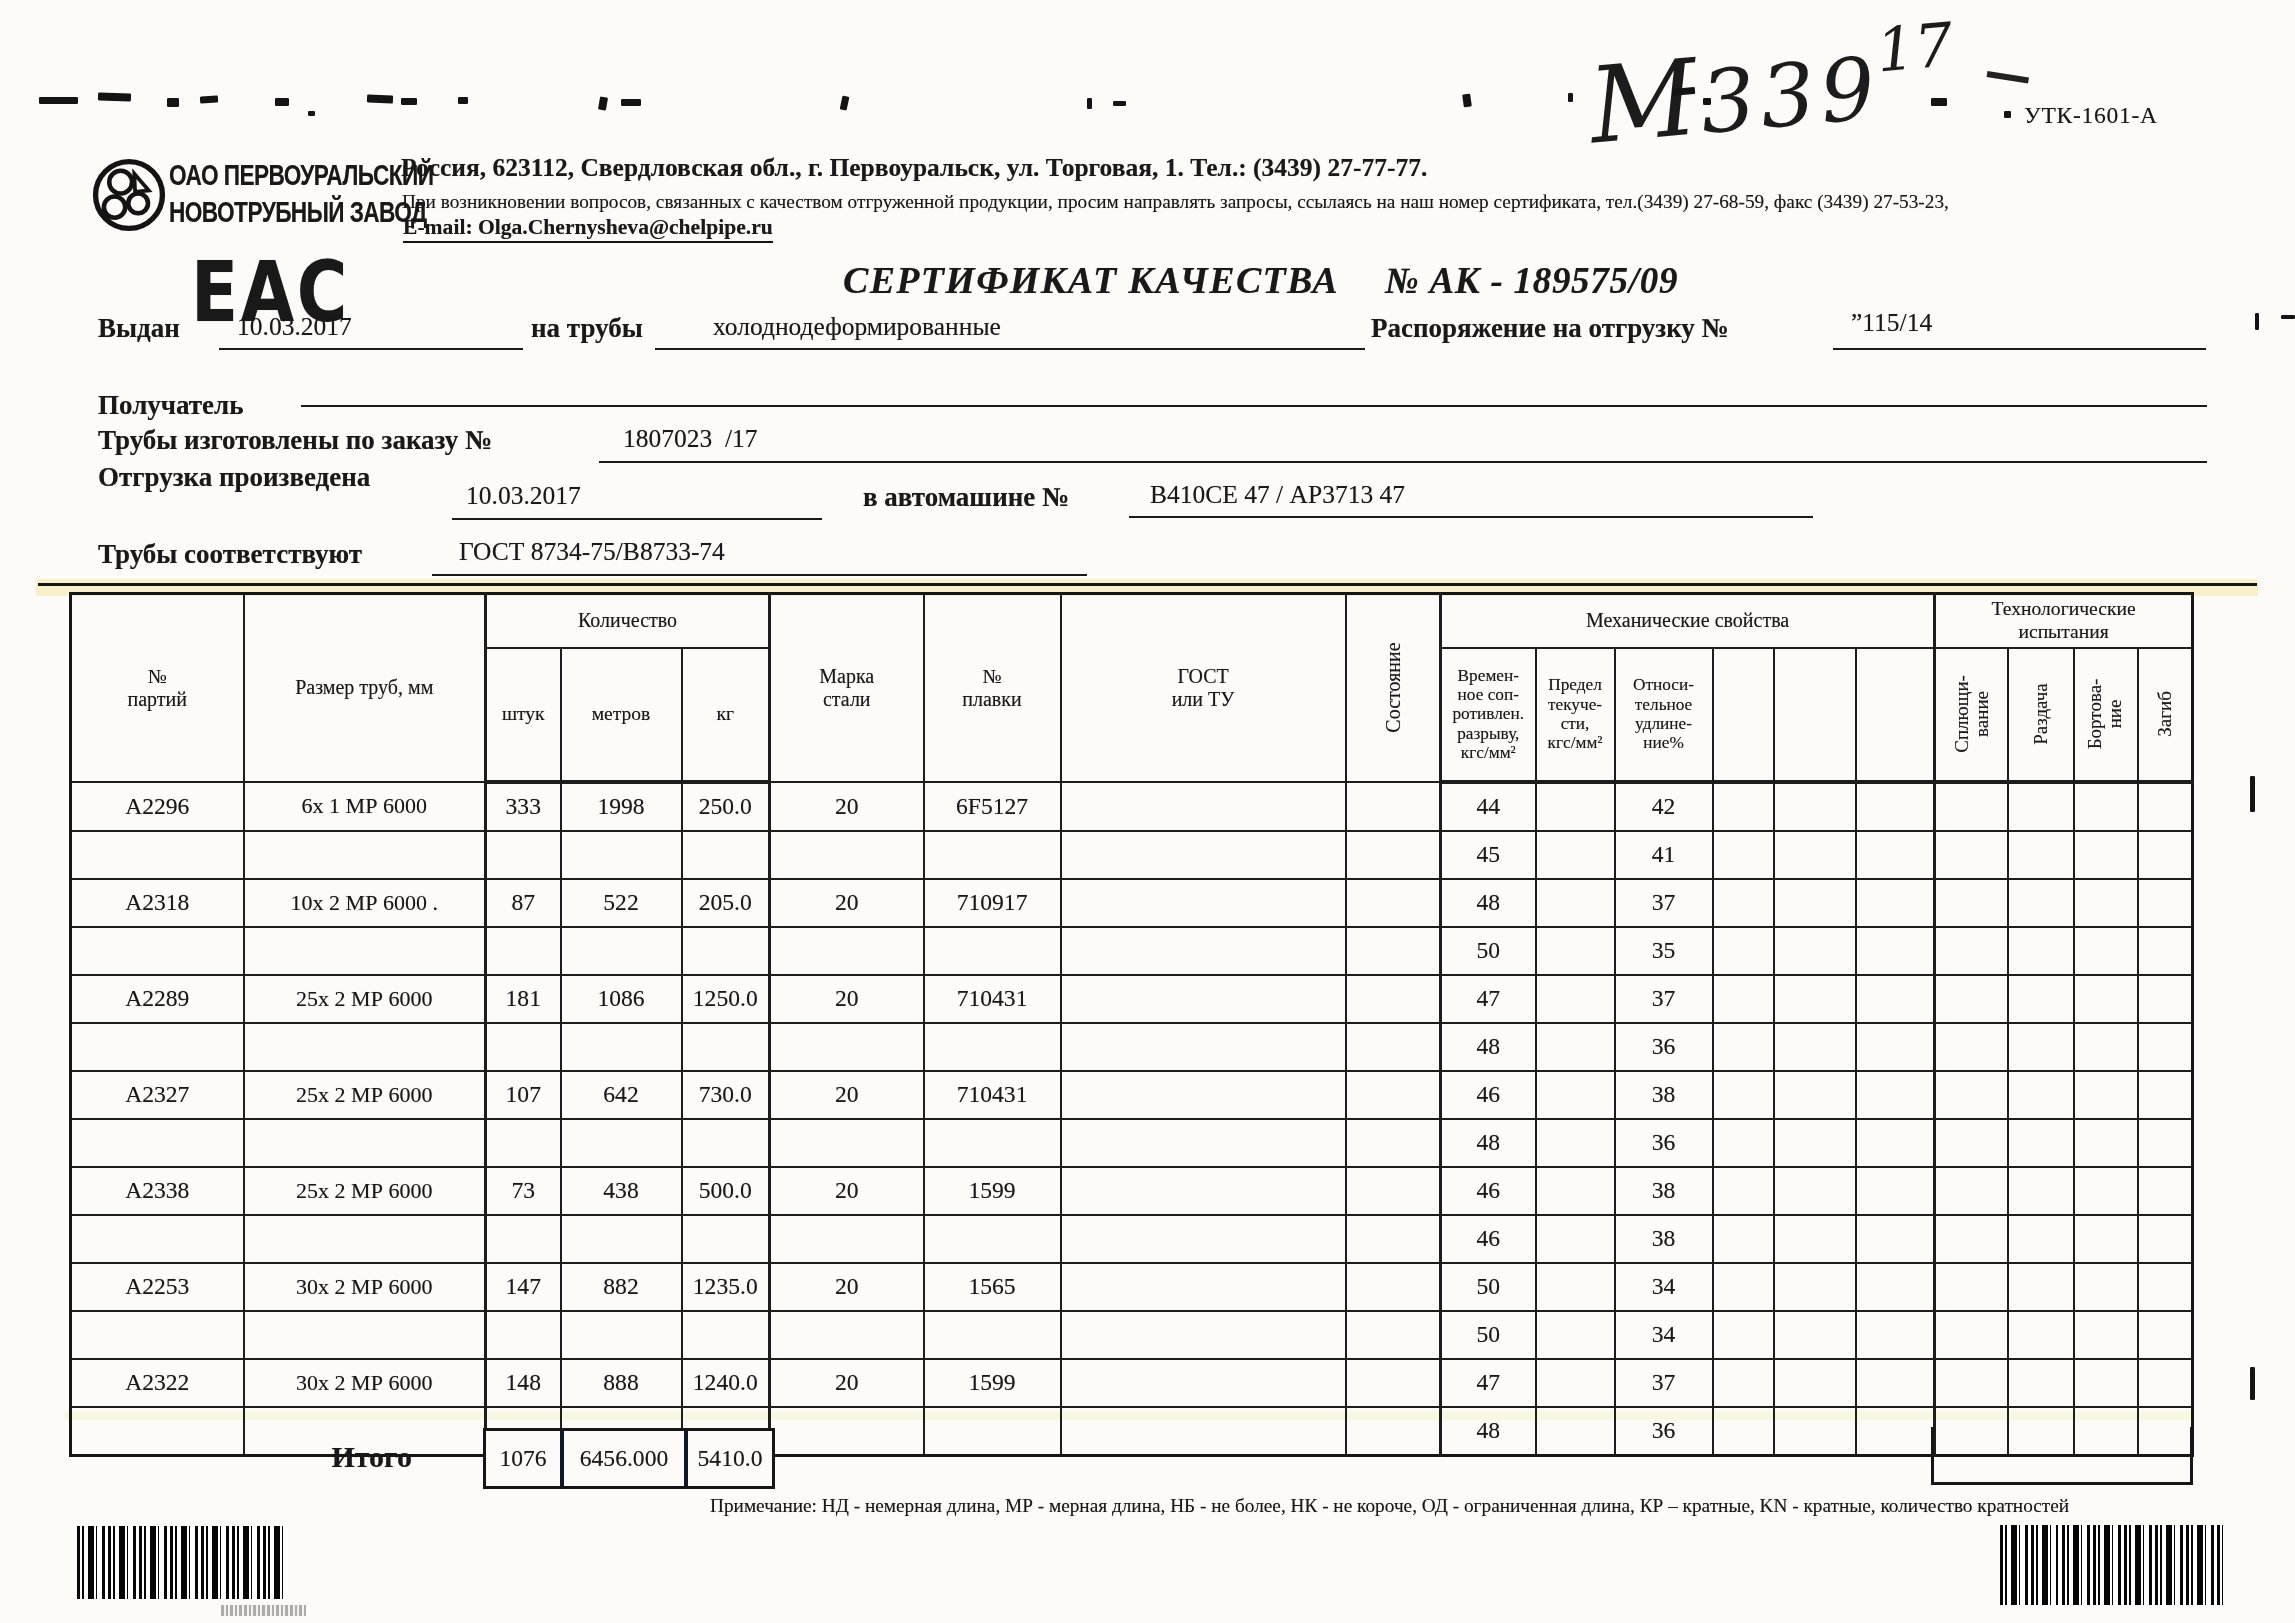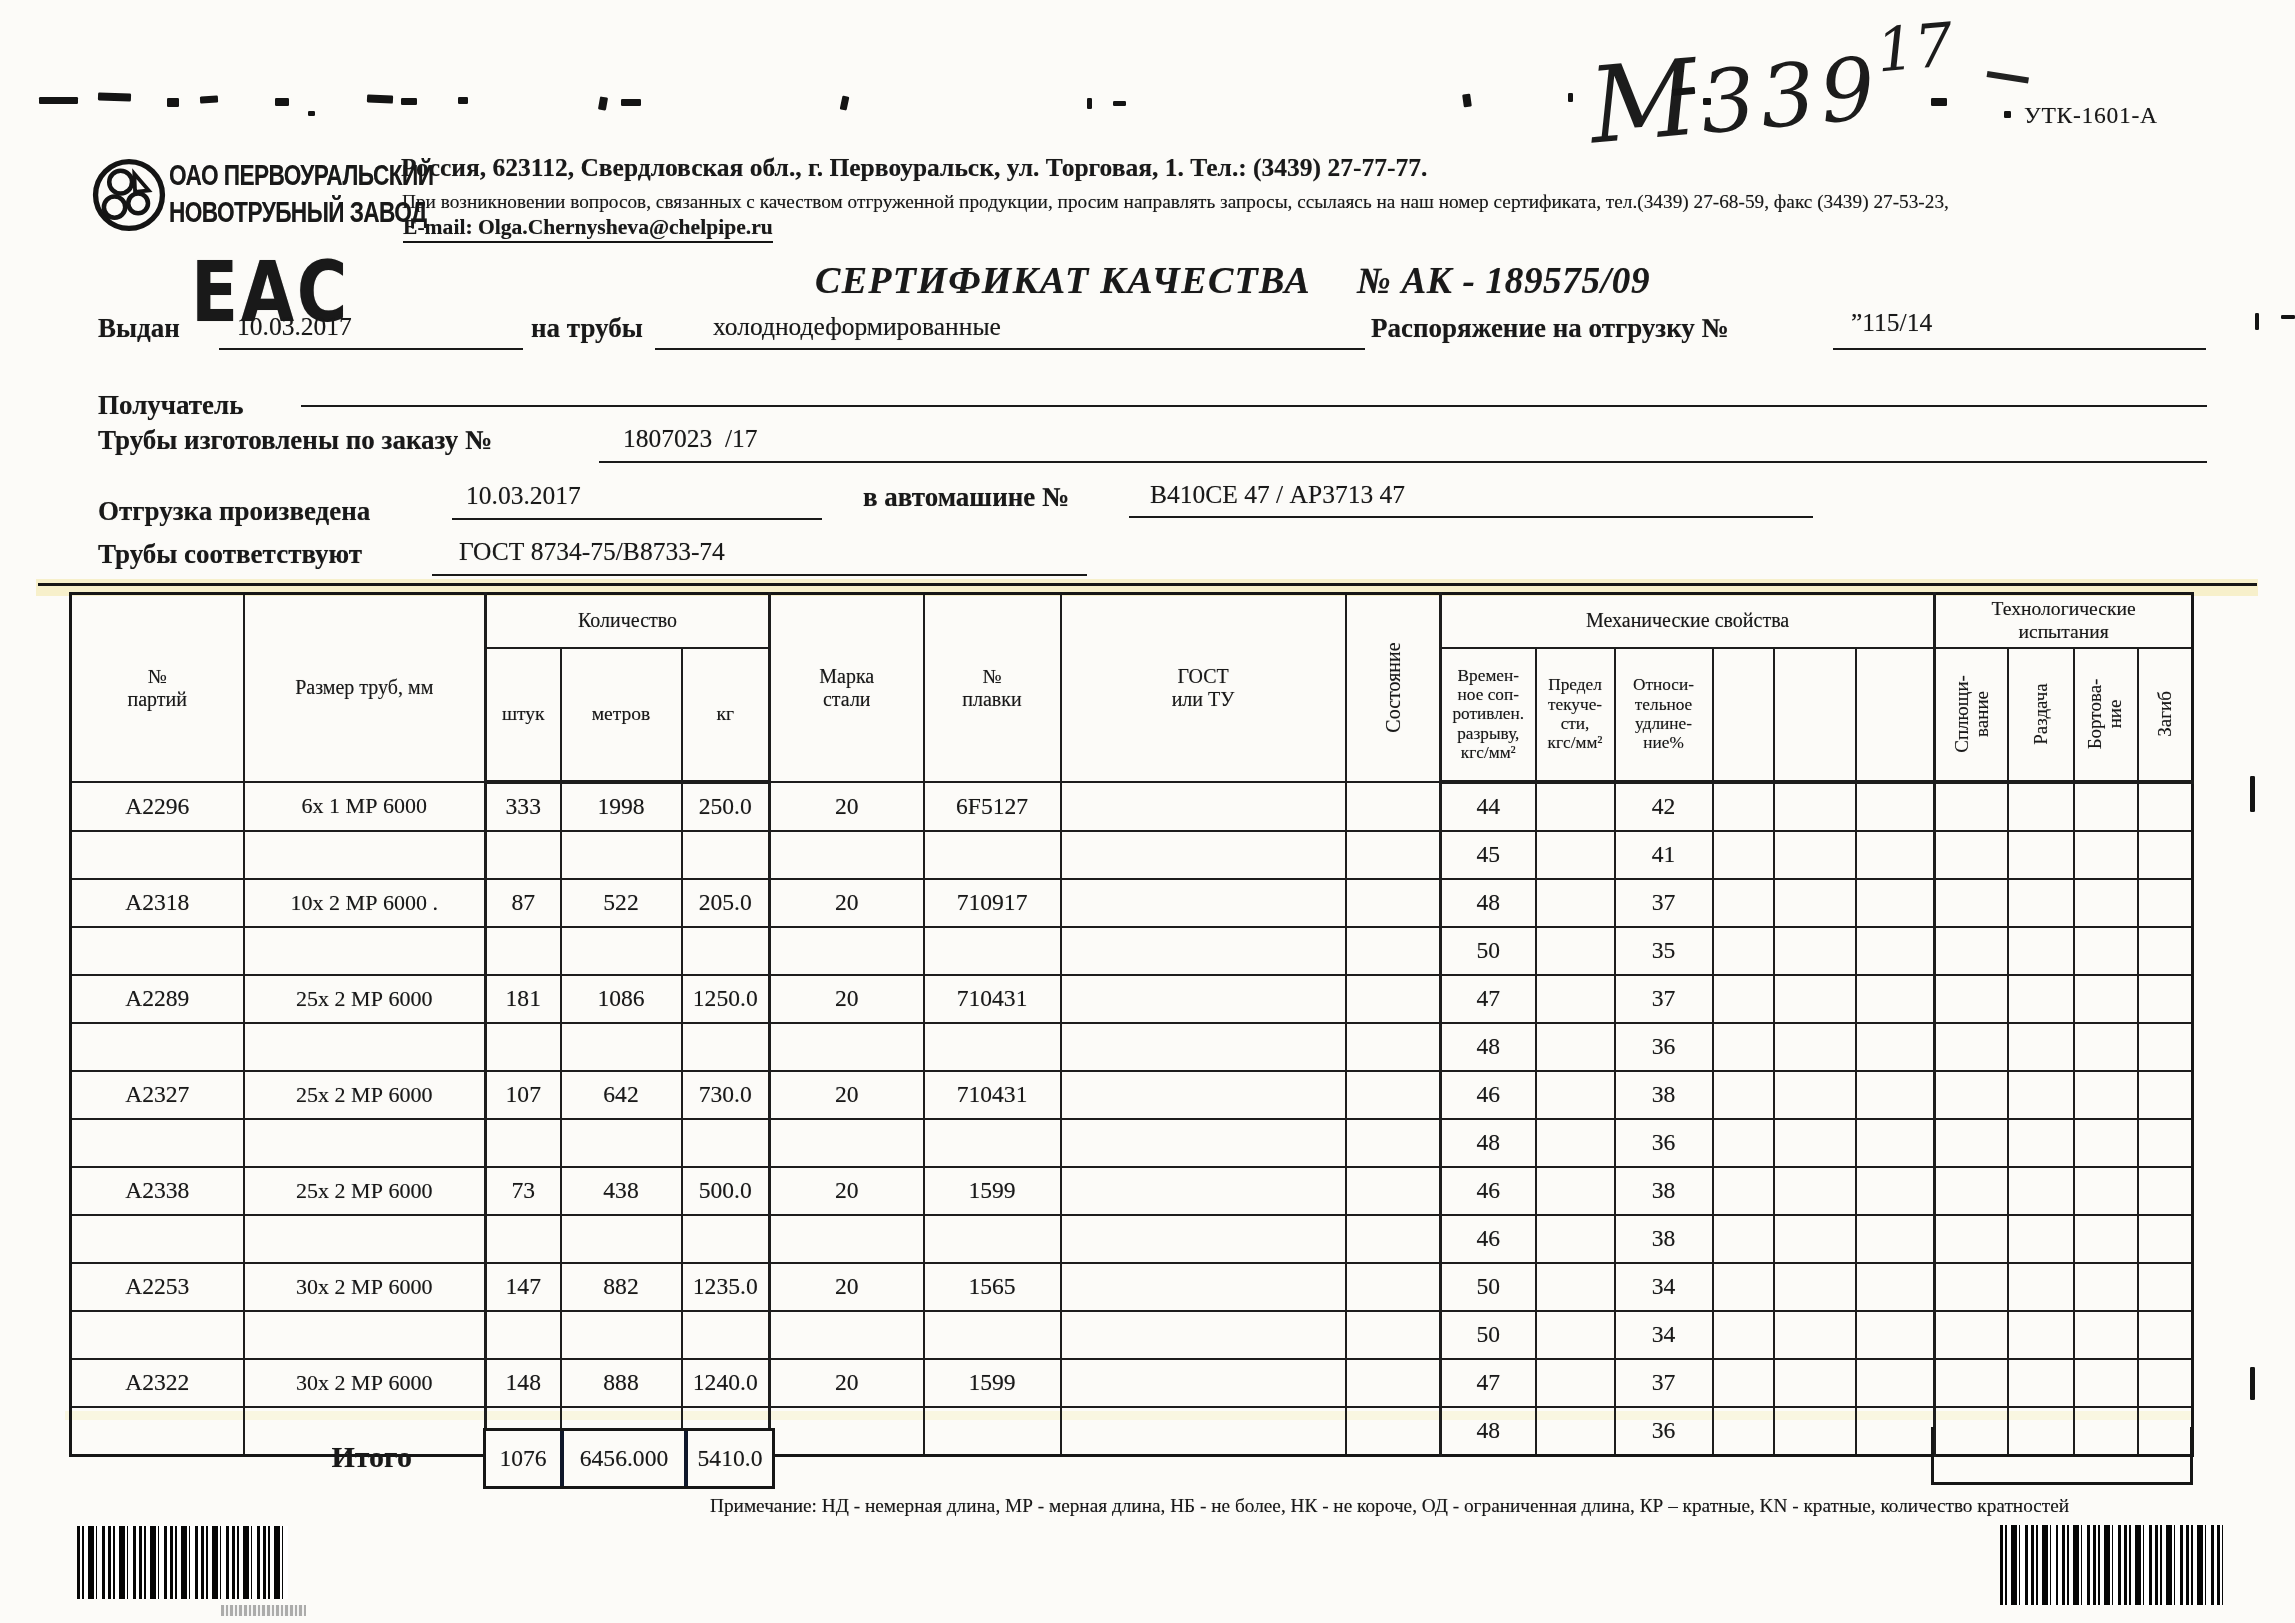--- a/index.html
+++ b/index.html
@@ -15,21 +15,21 @@
   #email-line{font-weight:bold;font-size:21.6px;border-bottom:2px solid #151515;padding-bottom:1.3px;}
   #eac-mark{font-family:"DejaVu Sans", sans-serif;font-weight:900;font-size:69px;
       transform:scaleY(1.22);transform-origin:left top;letter-spacing:2.6px;}
   #handwriting{transform:rotate(-5deg);transform-origin:left top;font-family:"DejaVu Serif", serif;
       font-style:italic;color:#1c1c1c;white-space:nowrap;}
   #hw-m{font-size:105px;} #hw-num{font-size:86px;letter-spacing:5.2px;}
   #hw-sup{font-size:60px;vertical-align:46px;} 
   #hw-dash{display:inline-block;width:42px;height:5.9px;background:#222;transform:rotate(14deg);margin-left:31px;vertical-align:26px;}
   #form-code{font-size:23.6px;letter-spacing:0.7px;margin-top:12px;}
   
-  #title-row{display:flex;gap:46px;align-items:baseline;font-style:italic;font-weight:bold;}
+  #title-row{display:flex;gap:46px;align-items:baseline;font-style:italic;font-weight:bold;margin-left:28px;}
   #cert-title{font-size:38px;letter-spacing:1.3px;}
   #cert-number{font-size:37px;letter-spacing:0.7px;}
   
   .flabel{font-weight:bold;font-size:27px;white-space:nowrap;}
   .fvalue{font-size:25.5px;white-space:pre;}
   .uline{border-bottom:2.6px solid #1a1a1a;height:0;}
   #hrule{height:2.6px;background:#161616;}
   .yellow-band{background:rgba(240,225,140,.42);}
   
   table{border-collapse:collapse;table-layout:fixed;width:2122px;}
@@ -102,21 +102,21 @@
   <div class="abs ink fvalue" style="left:1851px;top:308px;">”115/14</div>
   <div class="abs uline" style="left:1833px;top:348px;width:373px;"></div>
 
   <div class="abs ink flabel" style="left:98px;top:370px;margin-top:20px;">Получатель</div>
   <div class="abs uline" style="left:301px;top:405px;width:1906px;"></div>
 
   <div class="abs ink flabel" style="left:98px;top:425px;">Трубы изготовлены по заказу №</div>
   <div class="abs ink fvalue" style="left:623px;top:424px;">1807023  /17</div>
   <div class="abs uline" style="left:599px;top:461px;width:1608px;"></div>
 
-  <div class="abs ink flabel" style="left:98px;top:496px;">Отгрузка произведена</div>
+  <div class="abs ink flabel" style="left:98px;top:462px;">Отгрузка произведена</div>
   <div class="abs ink fvalue" style="left:466px;top:481px;">10.03.2017</div>
   <div class="abs uline" style="left:452px;top:518px;width:370px;"></div>
   <div class="abs ink flabel" style="left:848px;top:482px;margin-left:15px;">в автомашине №</div>
   <div class="abs ink fvalue" style="left:1150px;top:480px;">В410СЕ 47 / АР3713 47</div>
   <div class="abs uline" style="left:1129px;top:516px;width:684px;"></div>
 
   <div class="abs ink flabel" style="left:98px;top:539px;">Трубы соответствуют</div>
   <div class="abs ink fvalue" style="left:459px;top:537px;">ГОСТ 8734-75/В8733-74</div>
   <div class="abs uline" style="left:432px;top:574px;width:655px;"></div>
 

